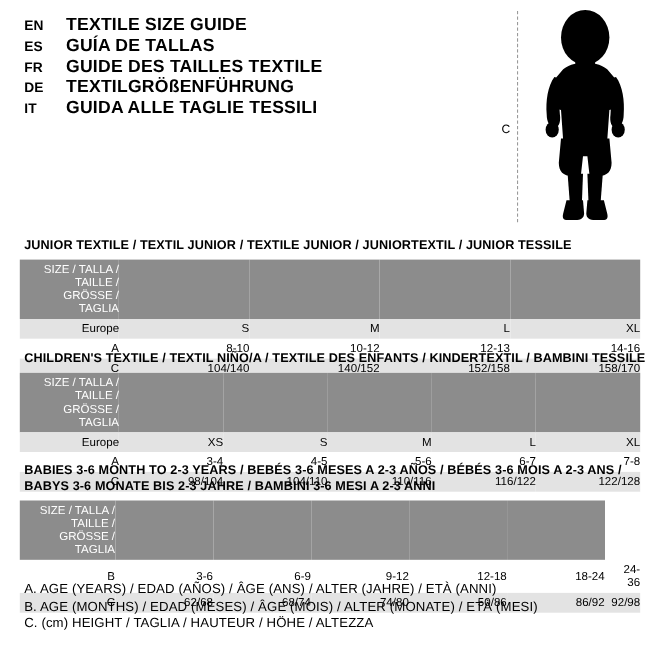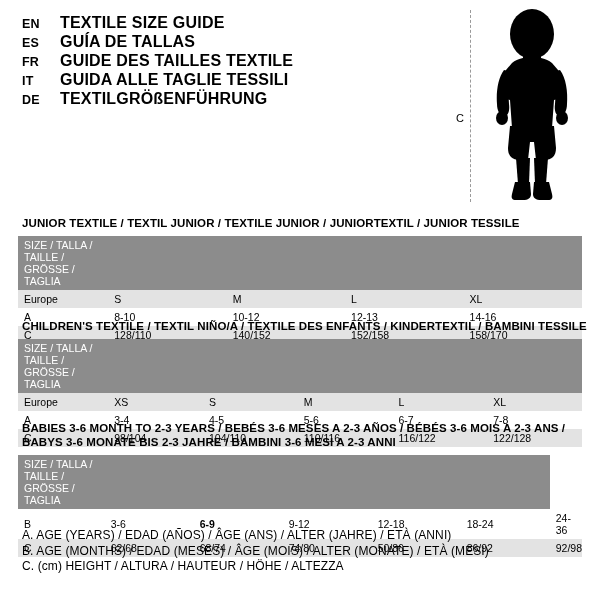--- a/index.html
+++ b/index.html
@@ -81,20 +81,21 @@
   }
   .sec-title.two-line { line-height: 14px; }
 
   
   table.size-table {
     position: absolute;
     left: 18px;
     width: 564px;
     border-collapse: collapse;
     font-size: 10.5px;
+    text-align: right;
   }
   table.size-table td {
     padding: 3px 0 3px 6px;
     height: 17px;
     vertical-align: middle;
   }
   tr.hdr td {
     background: #8c8c8c;
     color: #ffffff;
     font-size: 10.5px;
@@ -127,26 +128,26 @@
     </div>
     <div class="lang-row">
       <div class="lang-code">ES</div>
       <div class="lang-title">GUÍA DE TALLAS</div>
     </div>
     <div class="lang-row">
       <div class="lang-code">FR</div>
       <div class="lang-title">GUIDE DES TAILLES TEXTILE</div>
     </div>
     <div class="lang-row">
+      <div class="lang-code">DE</div>
+      <div class="lang-title">TEXTILGRÖßENFÜHRUNG</div>
+    </div>
+    <div class="lang-row">
       <div class="lang-code">IT</div>
       <div class="lang-title">GUIDA ALLE TAGLIE TESSILI</div>
-    </div>
-    <div class="lang-row">
-      <div class="lang-code">DE</div>
-      <div class="lang-title">TEXTILGRÖßENFÜHRUNG</div>
     </div>
   </div>
 
   <div class="figure-area">
     <div class="dash-line"></div>
     <div class="c-label">C</div>
     <svg class="silhouette" width="100" height="196" viewBox="0 0 100 196" xmlns="http://www.w3.org/2000/svg">
       <g fill="#000000">
 
         <ellipse cx="50" cy="26" rx="22" ry="25"></ellipse>
@@ -201,21 +202,21 @@
       </tr>
       <tr class="plain">
         <td class="rowlabel" style="width: 16%;">A</td>
         <td style="width: 21%;">8-10</td>
         <td style="width: 21%;">10-12</td>
         <td style="width: 21%;">12-13</td>
         <td style="width: 21%;">14-16</td>
       </tr>
       <tr class="shade">
         <td class="rowlabel" style="width: 16%;">C</td>
-        <td style="width: 21%;">128/110</td>
+        <td style="width: 21%;">104/140</td>
         <td style="width: 21%;">140/152</td>
         <td style="width: 21%;">152/158</td>
         <td style="width: 21%;">158/170</td>
       </tr>
     </tbody>
   </table>
 
   <div class="sec-title" style="top:320px;">CHILDREN'S TEXTILE / TEXTIL NIÑO/A / TEXTILE DES ENFANTS / KINDERTEXTIL / BAMBINI TESSILE</div>
 
   <table class="size-table" style="top:339px;">
@@ -266,37 +267,37 @@
         <td class="rowlabel" style="width: 16%;">SIZE / TALLA / TAILLE / GRÖSSE / TAGLIA</td>
         <td style="width: 16.8%;"></td>
         <td style="width: 16.8%;"></td>
         <td style="width: 16.8%;"></td>
         <td style="width: 16.8%;"></td>
         <td style="width: 16.8%;"></td>
       </tr>
       <tr class="plain">
         <td class="rowlabel" style="width: 16%;">B</td>
         <td style="width: 16.8%;">3-6</td>
-        <td style="width: 16.8%; font-weight: bold;">6-9</td>
+        <td style="width: 16.8%;">6-9</td>
         <td style="width: 16.8%;">9-12</td>
         <td style="width: 16.8%;">12-18</td>
         <td style="width: 16.8%;">18-24</td>
         <td style="width: 16.8%;">24-36</td>
       </tr>
       <tr class="shade">
         <td class="rowlabel" style="width: 16%;">C</td>
         <td style="width: 16.8%; margin-left: 20px;">62/68</td>
         <td style="width: 16.8%;">68/74</td>
         <td style="width: 16.8%;">74/80</td>
         <td style="width: 16.8%;">50/86</td>
         <td style="width: 16.8%;">86/92</td>
         <td style="width: 16.8%; margin-left: 24px;">92/98</td>
       </tr>
     </tbody>
   </table>
 
   <div class="legend" style="top:528px;">
     <div>A. AGE (YEARS) / EDAD (AÑOS) / ÂGE (ANS) / ALTER (JAHRE) / ETÀ (ANNI)</div>
     <div>B. AGE (MONTHS) / EDAD (MESES) / ÂGE (MOIS) / ALTER (MONATE) / ETÀ (MESI)</div>
-    <div>C. (cm) HEIGHT / ALTURA / HAUTEUR / HÖHE / ALTEZZA</div>
+    <div>C. (cm) HEIGHT / TAGLIA / HAUTEUR / HÖHE / ALTEZZA</div>
   </div>
 
 </div>
 
 </body></html>

